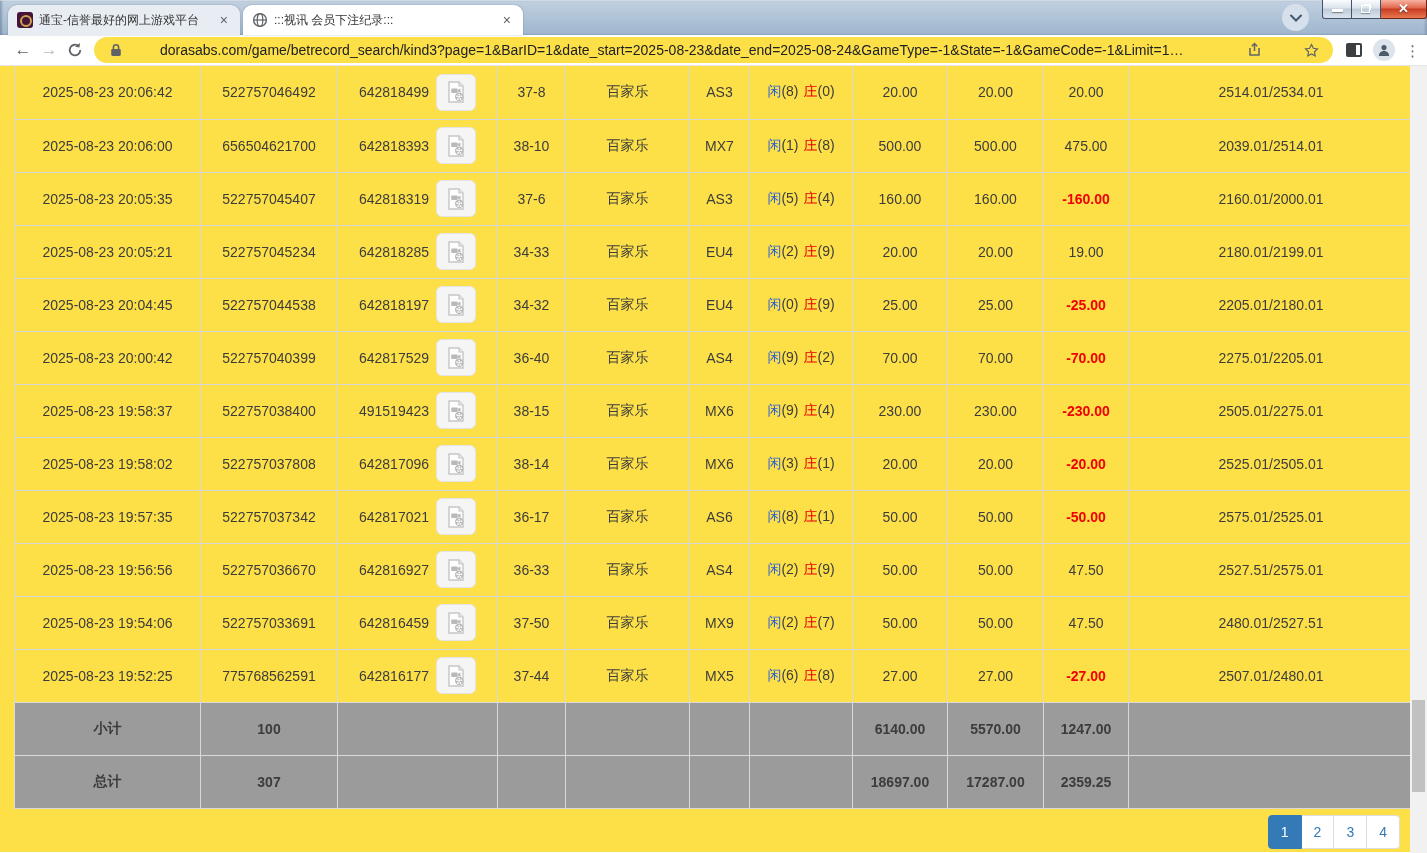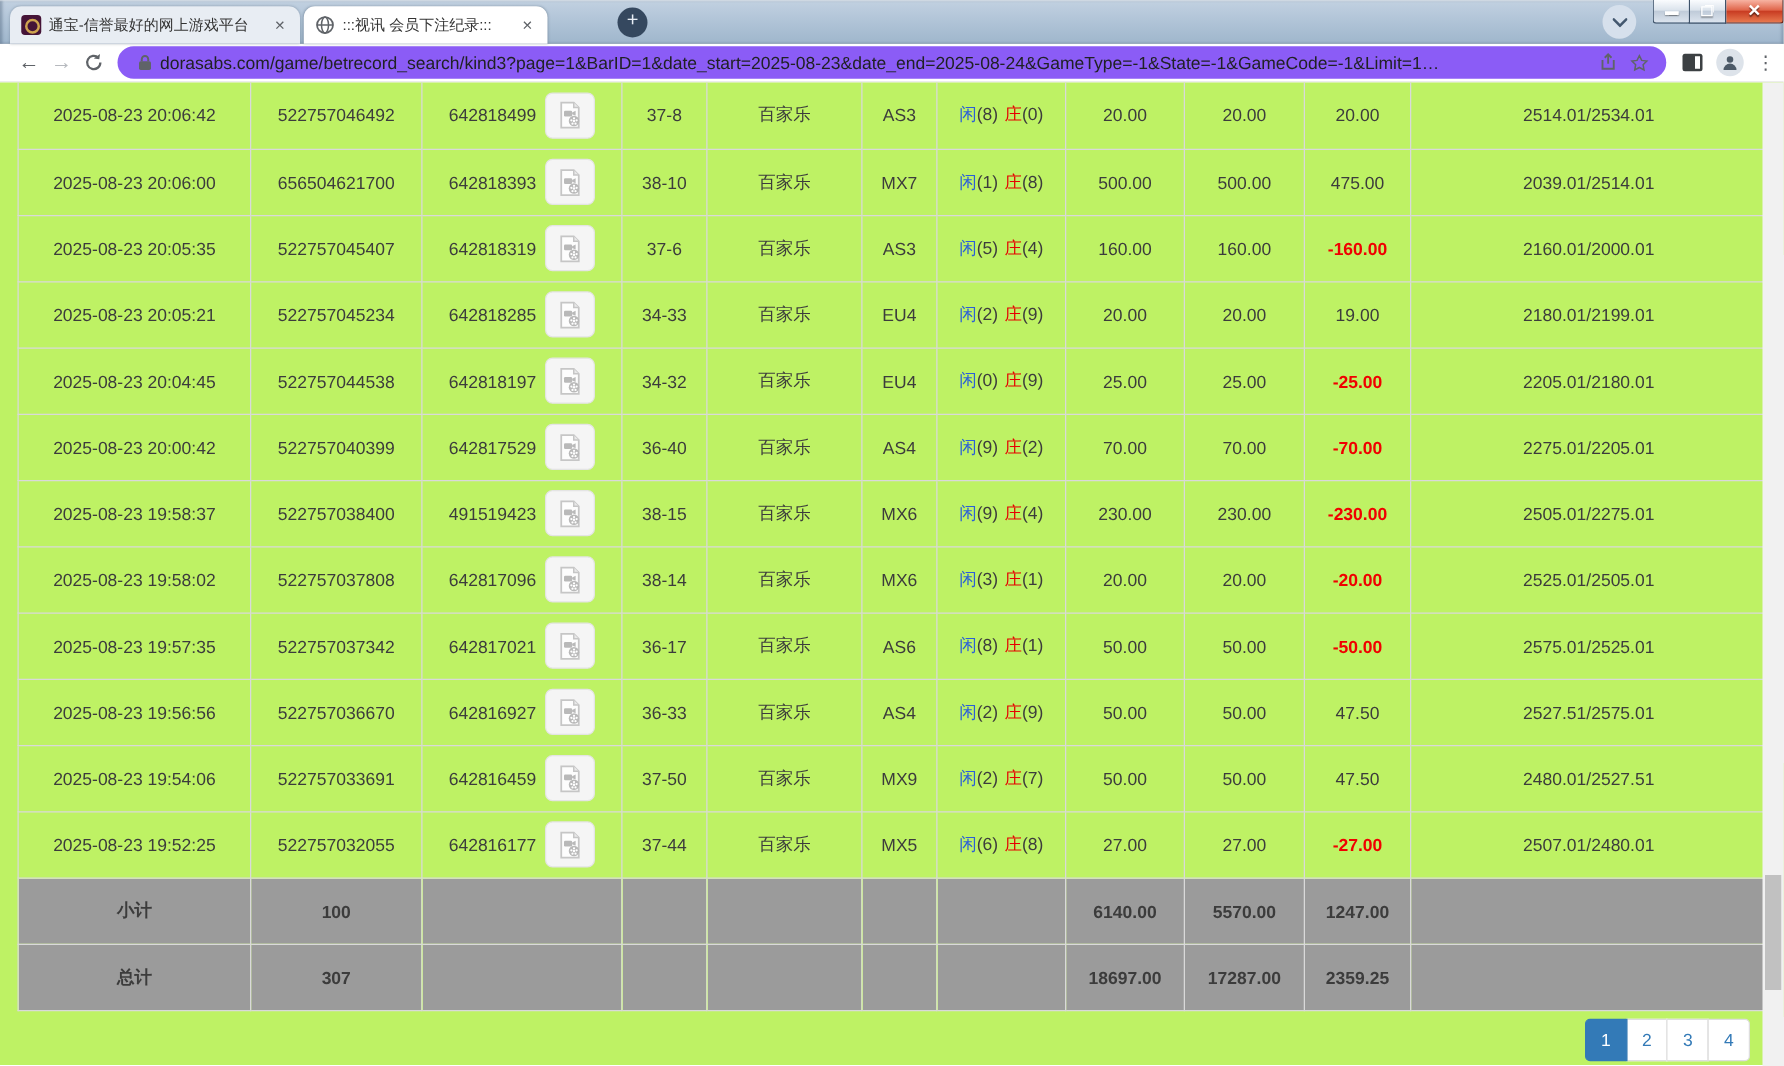--- a/index.html
+++ b/index.html
@@ -8,21 +8,21 @@
 
   
   .tabstrip { position:relative; height:35px;
               background:linear-gradient(180deg,#c2d1e1 0%,#aec2d6 55%,#9fb6cc 100%);
               box-shadow:inset 0 1px 0 rgba(255,255,255,.45), inset 2px 0 2px rgba(60,80,105,.35), inset -2px 0 2px rgba(60,80,105,.25); }
   .tab { position:absolute; top:5px; height:30px; display:flex; align-items:center;
          padding:0 9px; border-radius:9px 9px 0 0; font-size:12px; color:#333; cursor:default; }
   .tab .t-title { flex:1; white-space:nowrap; overflow:hidden; text-overflow:ellipsis; margin:16px 6px; }
   .tab .t-close { font-size:14px; color:#5f6368; padding:0 3px; line-height:1; }
   .tab-1 { left:8px; width:232px; background:#e8edf3; box-shadow:0 0 2px rgba(40,60,80,.35); }
-  .tab-2 { left:243px; width:195px; background:#fff; box-shadow:0 0 2px rgba(40,60,80,.35); z-index:2; }
+  .tab-2 { left:243px; width:280px; background:#fff; box-shadow:0 0 2px rgba(40,60,80,.35); z-index:2; }
   .favicon1 { width:16px; height:16px; border-radius:3px; background:#451437; position:relative; flex:none; }
   .favicon1::after { content:""; position:absolute; left:3px; top:3px; width:8px; height:8px;
                      border-radius:50%; border:2px solid #cfa44f; }
   .globe { width:16px; height:16px; flex:none; }
   .newtab-btn { position:absolute; left:494px; top:6px; width:24px; height:24px; border-radius:50%;
                 background:#35485f; color:#e8eef5; font-size:16px; line-height:22px; text-align:center; }
   .tabsearch-btn { position:absolute; right:118px; top:4px; width:27px; height:27px; border-radius:50%;
                    background:#d6e0ec; display:flex; align-items:center; justify-content:center; }
   .win-controls { position:absolute; right:0; top:0; display:flex; }
   .win-btn { height:19px; border:1px solid #3f536a; border-top:none; position:relative;
@@ -37,31 +37,31 @@
                box-shadow:2px -2px 0 -1px #fff, 0 1px 1px rgba(0,0,0,.3); }
   .glyph-close { color:#fff; font-size:13px; font-weight:bold; text-align:center; line-height:18px;
                  text-shadow:0 1px 1px rgba(0,0,0,.5); }
 
   
   .toolbar { height:31px; background:#fff; display:flex; align-items:center; padding:0 8px 0 10px;
              border-bottom:1px solid #e6e6e6; }
   .nav-ic { width:26px; height:26px; display:flex; align-items:center; justify-content:center;
             font-size:17px; color:#5f6368; flex:none; }
   .nav-ic.disabled { color:#b6b9be; }
-  .omnibox { flex:1; height:26px; margin:0 10px 0 6px; background:#8b5cf6; border-radius:14px;
-             display:flex; align-items:center; padding:0 10px; min-width:0; }
+  .omnibox { flex:1; height:26px; margin:0 10px 0 6px; background:#fde047; border-radius:14px;
+             display:flex; align-items:center; padding:0 10px; min-width:0;gap:32px; }
   .omnibox .url { flex:1; font-size:14px; color:#202124; white-space:nowrap; overflow:hidden; }
   .ob-ic { flex:none; display:flex; align-items:center; justify-content:center; width:24px; height:24px; }
   .tb-right { display:flex; align-items:center; gap:10px; flex:none; margin-left:2px; }
   .avatar { width:22px; height:22px; border-radius:50%; background:#dde3ea; display:flex;
             align-items:center; justify-content:center; }
   .menu-dots { color:#5f6368; font-size:15px; letter-spacing:0; line-height:5px; width:14px; text-align:center; }
 
   
-  .content { position:relative; height:786px; background:#bef264; }
+  .content { position:relative; height:786px; background:#fde047; }
   table.bet { border-collapse:collapse; table-layout:fixed; width:1399px; margin-left:14px; }
   table.bet td { border:1px solid #d9d9d9; height:53px; text-align:center; vertical-align:middle;
                  font-size:14px; color:#3c3c3c; padding:0 2px; overflow:hidden; white-space:nowrap; }
   table.bet tbody tr:first-child td { border-top:none; }
   td.c-bet { color:#2a7af2; }
   td.c-win.neg { color:#f00000;font-weight:bold; }
   .lbl-p { color:#2a5fd8; }
   .lbl-b { color:#e60000; margin-left:5px; }
   .round-wrap { display:flex; align-items:center; justify-content:center; gap:7px; }
   .video-btn { width:40px; height:37px; border-radius:6px; background:#f5f5f5; border:1px solid #e4e4e4;
@@ -547,21 +547,21 @@
     <td>
       <span class="lbl-p">闲</span><span>(2)</span><span class="lbl-b">庄</span><span>(7)</span>
     </td>
     <td class="c-bet">50.00</td>
     <td>50.00</td>
     <td class="c-win">47.50</td>
     <td>2480.01/2527.51</td>
   </tr>
         <tr>
     <td>2025-08-23 19:52:25</td>
-    <td>522757032055</td>
+    <td>775768562591</td>
     <td>
       <span class="round-wrap">
         <span>642816177</span>
         <span class="video-btn">
           <svg width="24" height="24" viewBox="0 0 24 24">
             <path d="M5 2h10l4 4v16H5z" fill="#fdfdfd" stroke="#c6c6c6" stroke-width="1.4"></path>
             <path d="M15 2v4h4" fill="#e9e9e9" stroke="#c6c6c6" stroke-width="1.2"></path>
             <rect x="7.2" y="8.5" width="6.5" height="4.6" rx="1" fill="#b9b9b9"></rect>
             <polygon points="13.7,10 16.5,8.6 16.5,12.6 13.7,11.4" fill="#b9b9b9"></polygon>
             <circle cx="15.2" cy="16.8" r="4.2" fill="#b9b9b9"></circle>

